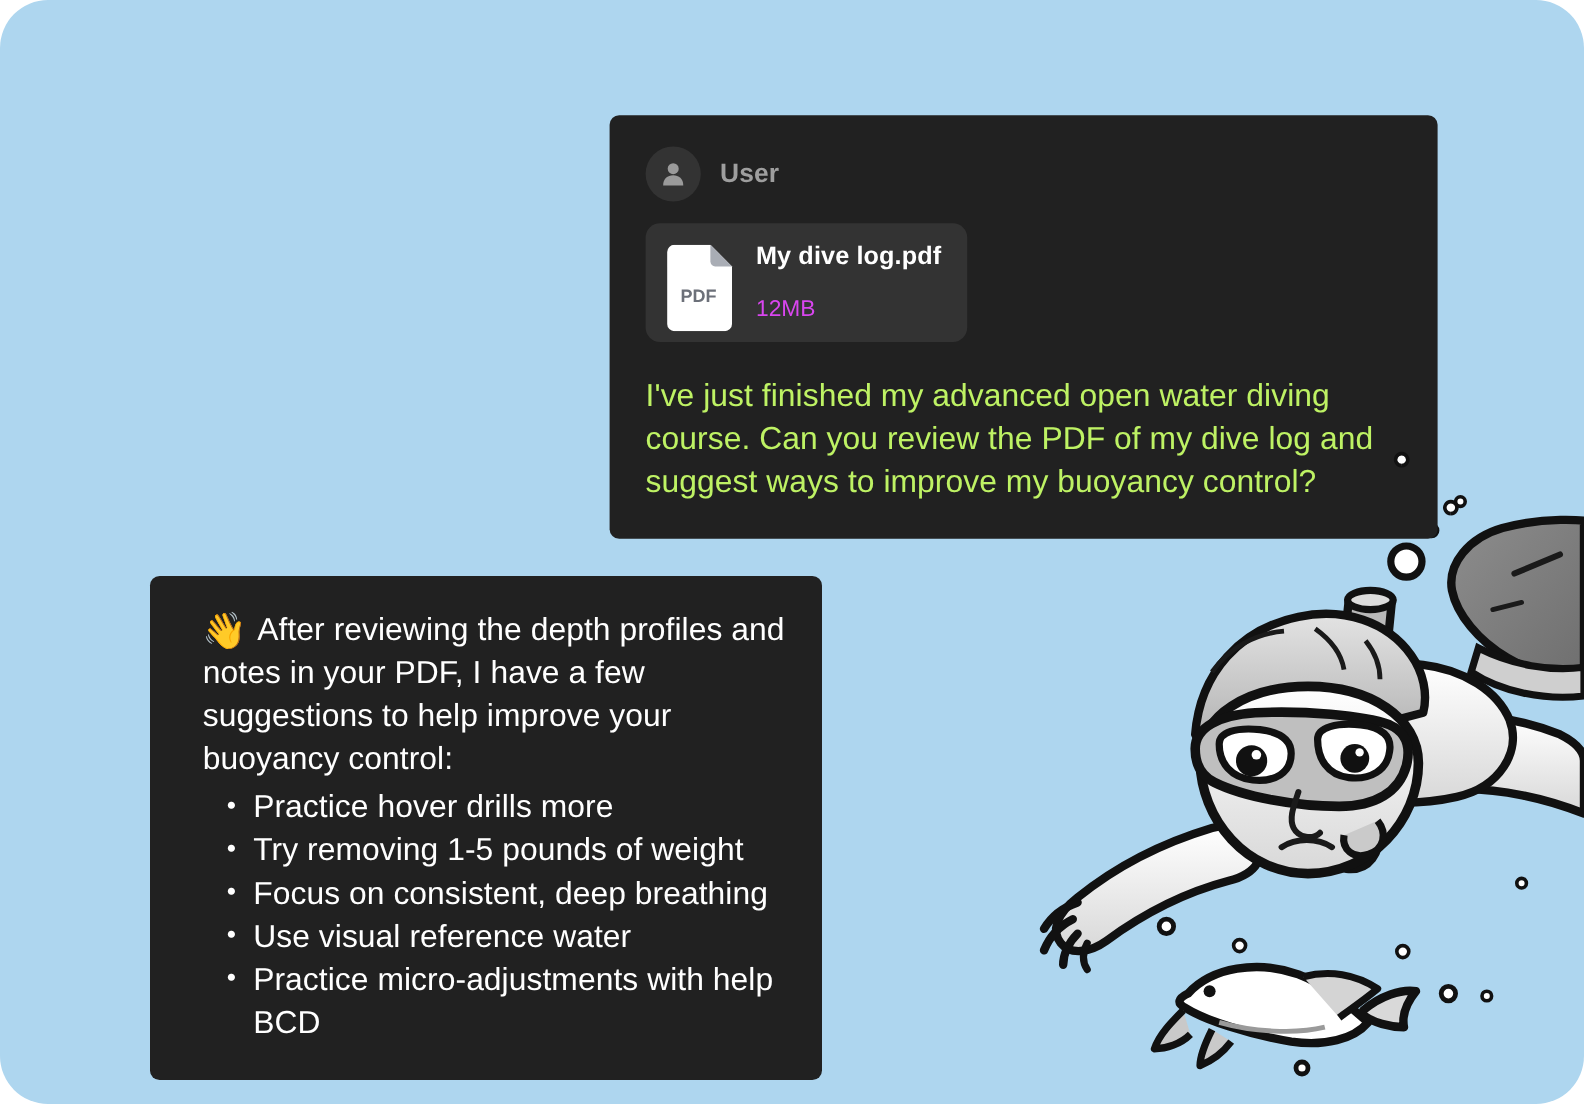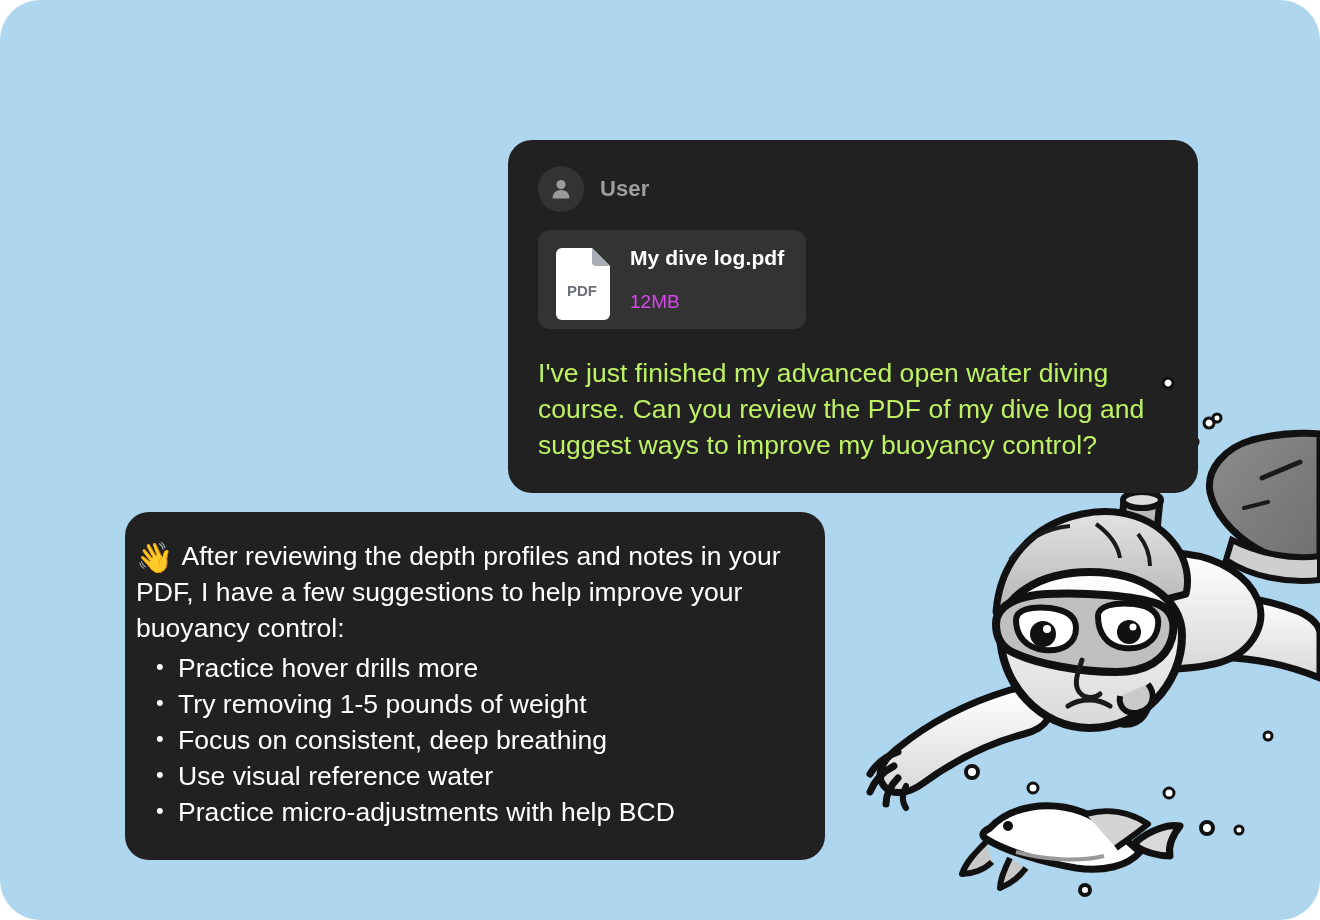--- a/index.html
+++ b/index.html
@@ -22,22 +22,21 @@
     position: absolute;
     inset: 0;
     pointer-events: none;
   }
   #illustration svg { display: block; width: 1320px; height: 920px; }
 
   
   .bubble {
     position: absolute;
     background: #212121;
-    border-radius: 24px;
-    margin-top: 44px;
+    border-radius: 8px;
   }
 
   #user-bubble {
     left: 508px; top: 96px;
     width: 690px;
     padding: 26px 30px 30px 30px;
   }
   .user-header {
     display: flex;
     align-items: center;
@@ -87,23 +86,23 @@
   }
 
   .msg-text {
     font-size: 26.5px;
     line-height: 36px;
     color: #bef264;
     letter-spacing: 0.05px;
   }
 
   #assistant-bubble {
-    left: 125px; top: 468px;
-    width: 700px;
-    padding: 26px 28px 30px 11px;
+    left: 125px; top: 480px;
+    width: 560px;
+    padding: 26px 28px 30px 44px;
   }
   .assistant-intro {
     font-size: 26.5px;
     line-height: 36px;
     color: #ffffff;
     letter-spacing: 0.05px;
     margin-bottom: 2px;
   }
   .wave-emoji {
     font-size: 30px;

